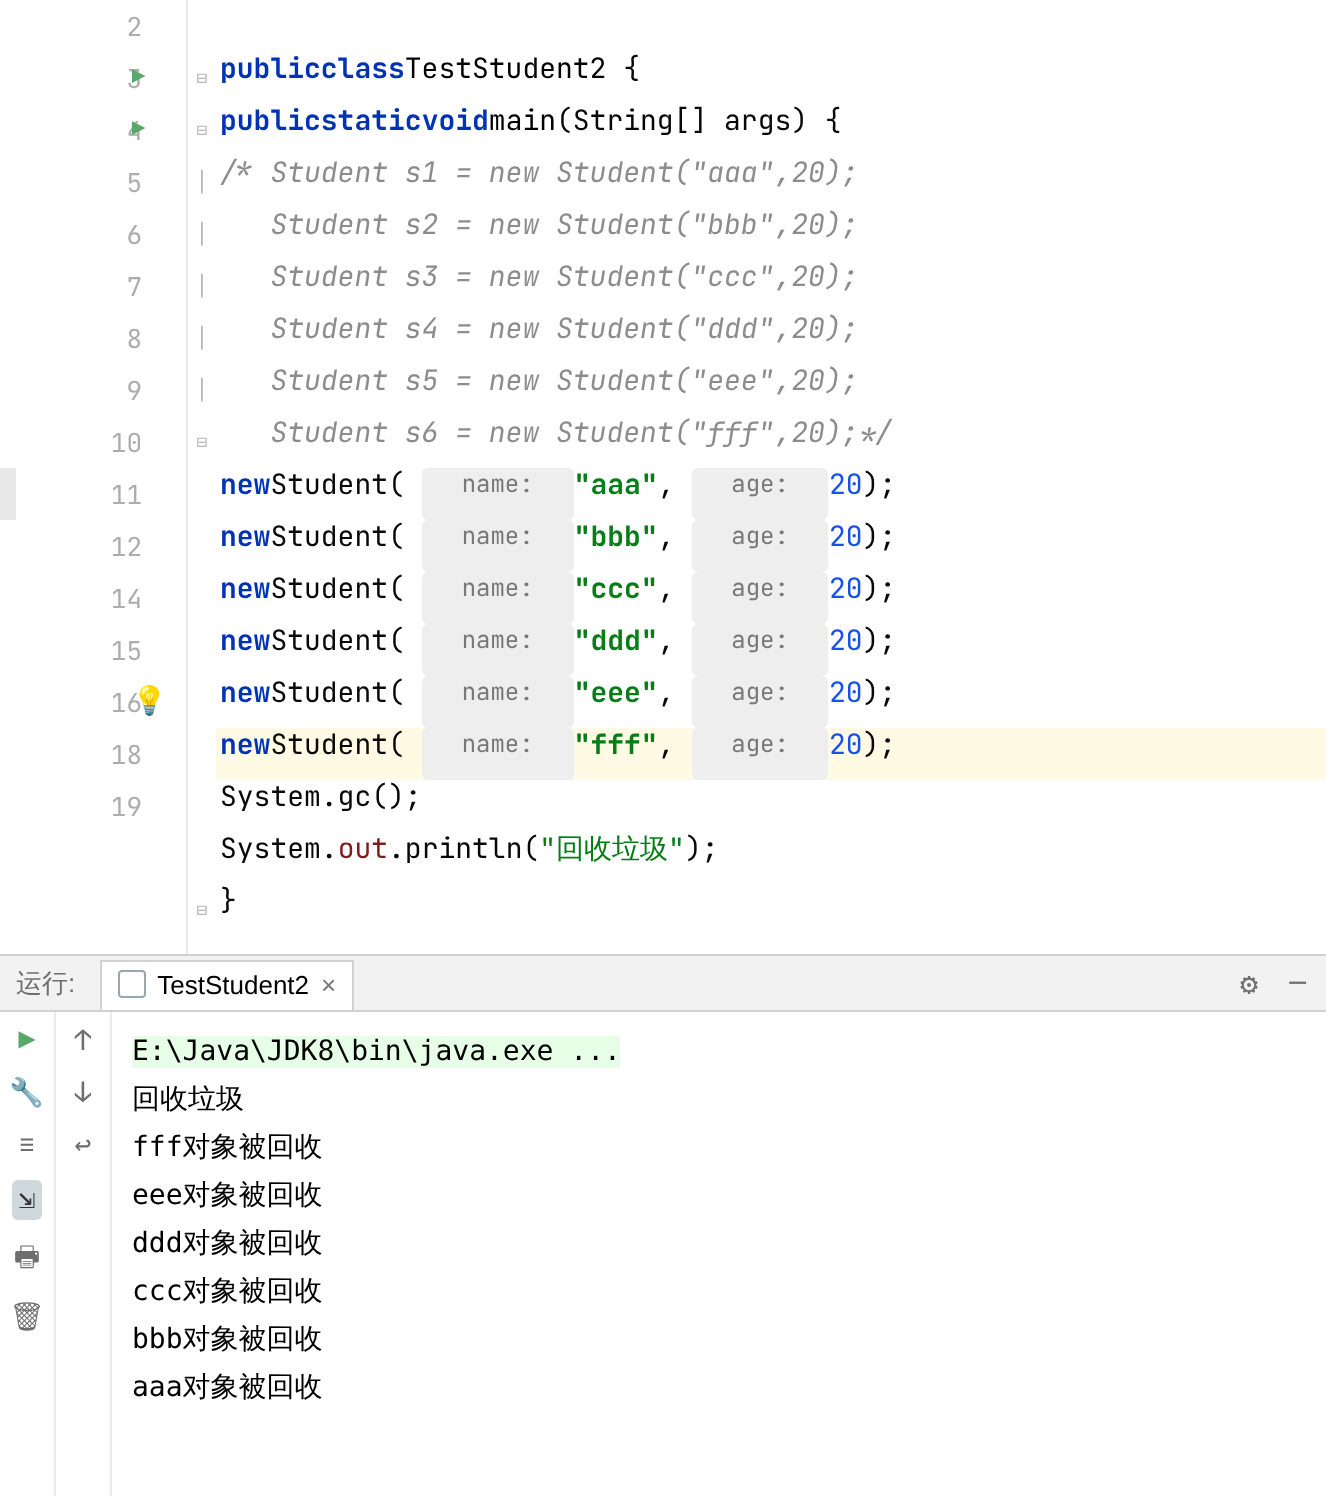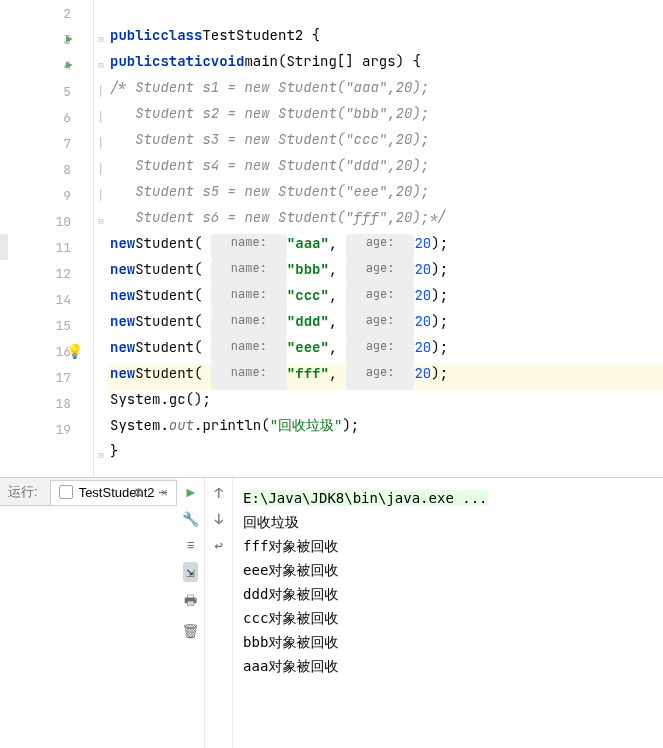--- a/index.html
+++ b/index.html
@@ -83,26 +83,27 @@
 .strc { color: #067d17; }
 .num { color: #1750eb; }
 .hint {
   background: #eeeeee;
   color: #787878;
   padding: 0 20px;
   border-radius: 3px;
   font-size: 12px;
   font-style: normal;
 }
-.fld { color: #737373; font-style: italic; }
+.fld { color: #7f1d1d; }
 
 
 .panel {
   height: 270px;
   display: flex;
+  flex-direction: column;
 }
 .panel-header {
   height: 28px;
   background: #f2f2f2;
   border-bottom: 1px solid #d1d1d1;
   display: flex;
   align-items: center;
   position: relative;
 }
 .panel-title-left {
@@ -233,23 +234,20 @@
       </div>
     <div class="gutter-line">
         <span>14</span>
       </div>
     <div class="gutter-line">
         <span>15</span>
       </div>
     <div class="gutter-line">
         <span>16</span>
         <span class="bulb">💡</span>
-      </div>
-    <div class="gutter-line">
-        <span>17</span>
       </div>
     <div class="gutter-line">
         <span>18</span>
       </div>
     <div class="gutter-line">
         <span>19</span>
       </div>
   </div>
   <div class="fold-col">
     <div class="fold-mark"></div>

